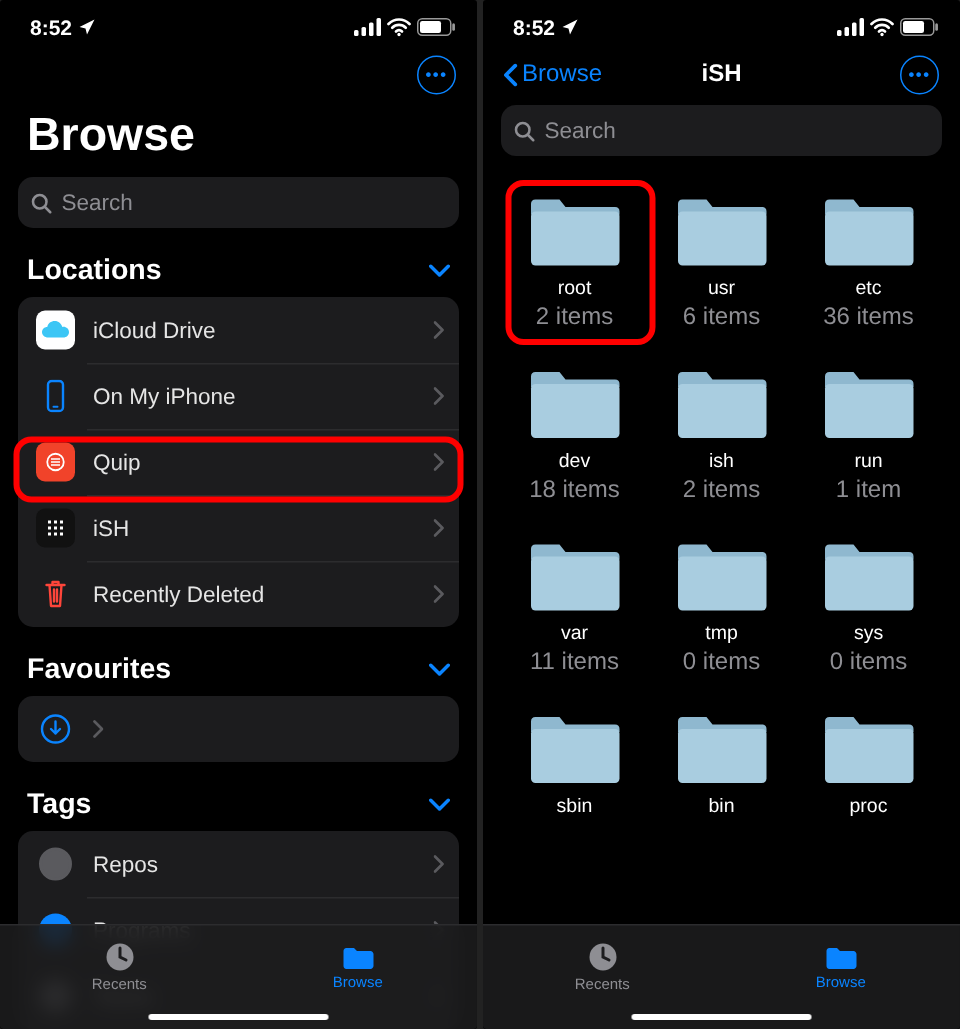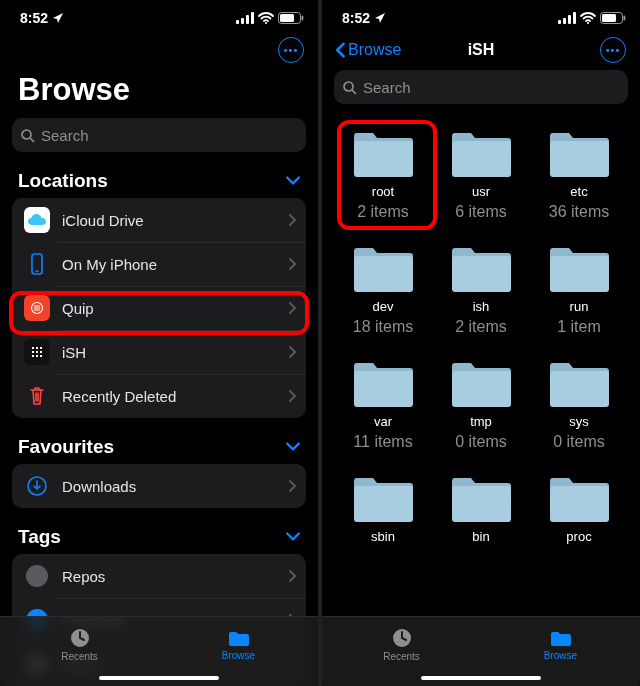--- a/index.html
+++ b/index.html
@@ -232,21 +232,20 @@
         </svg>
     </div>
     <div class="list">
       <div class="row">
         <div class="icon">
           <svg width="22" height="22" viewBox="0 0 22 22">
               <circle cx="11" cy="11" r="9" stroke="#0a84ff" stroke-width="1.6" fill="none"></circle>
               <path d="M11 6v8M8 11l3 3 3-3" stroke="#0a84ff" stroke-width="1.6" fill="none" stroke-linecap="round" stroke-linejoin="round"></path>
             </svg>
         </div>
-        <span class="label">Downloads</span>
         <svg class="chev" width="7" height="12">
             <use href="#chev-right"></use>
           </svg>
       </div>
     </div>
 
     <div class="sect-head">
       <span class="t">Tags</span>
       <svg class="chev-down" viewBox="0 0 12 8">
           <use href="#chev-down-g"></use>

